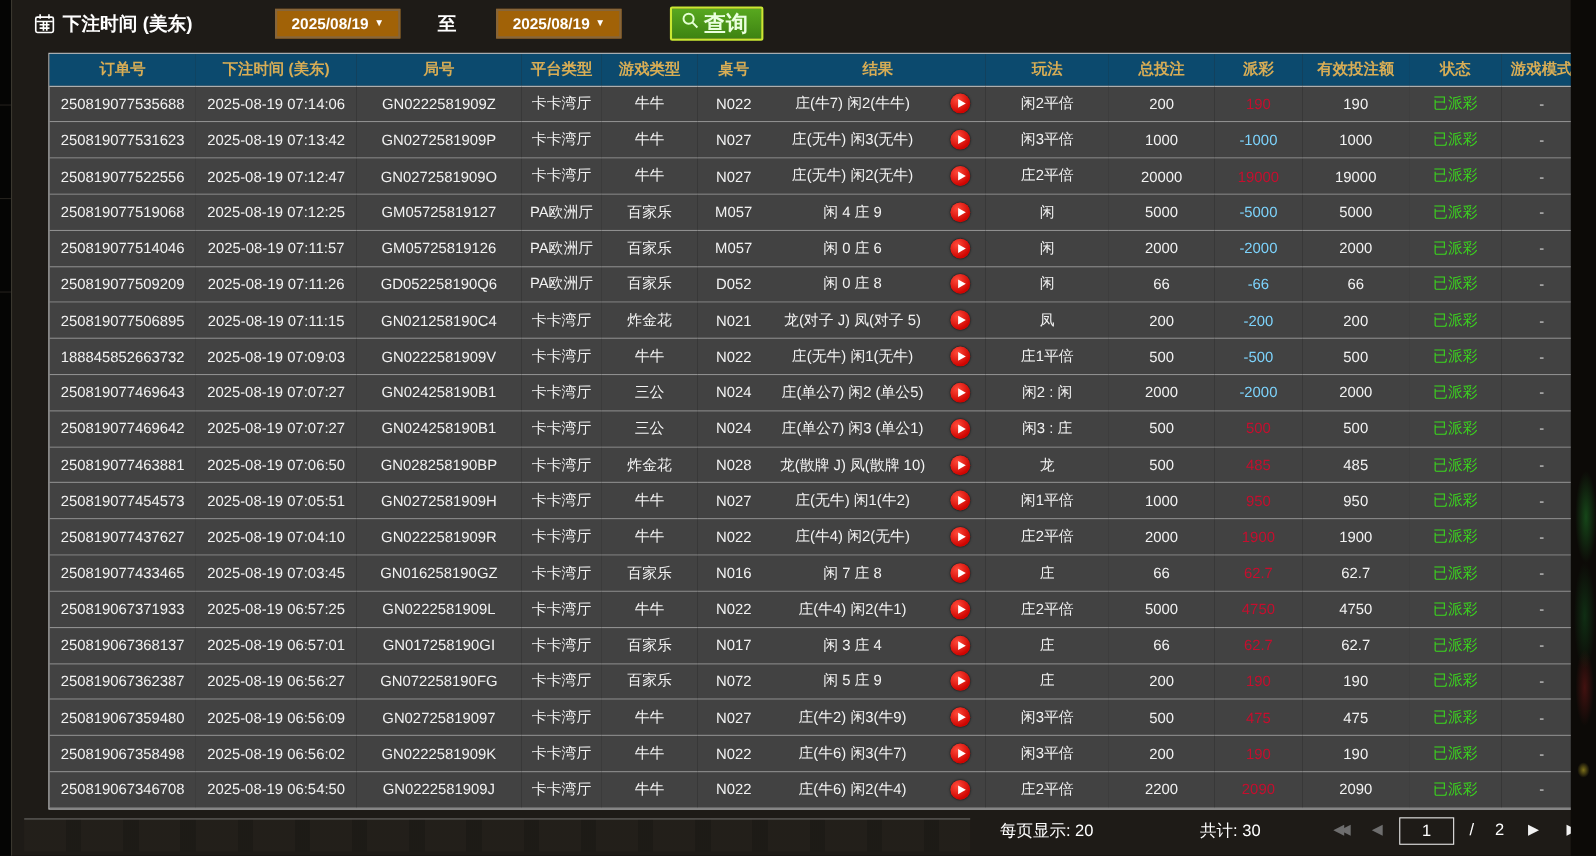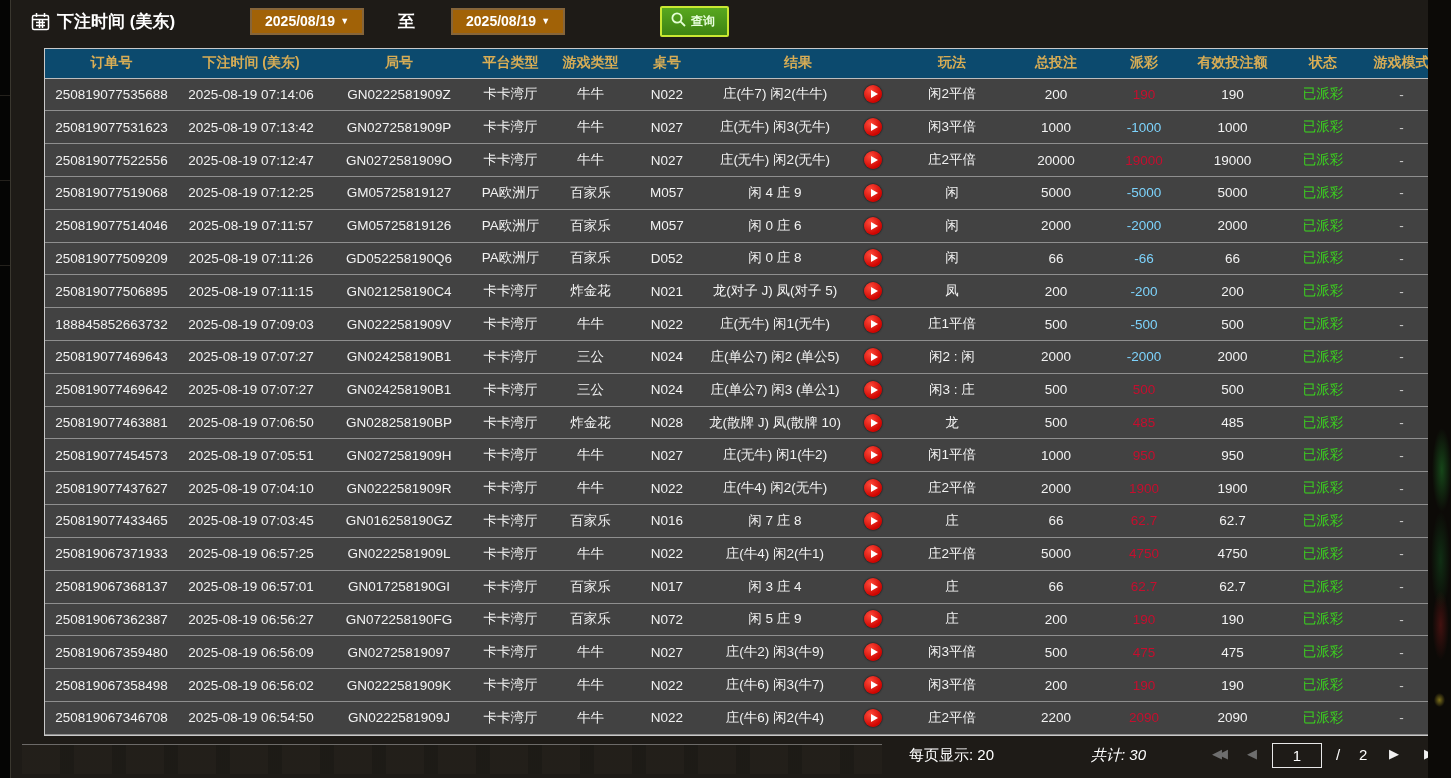--- a/index.html
+++ b/index.html
@@ -29,23 +29,23 @@
     display:flex; align-items:center; }
   .fb-label { display:flex; align-items:center; gap:7px; color:#fff;
     font-size:17px; font-weight:bold; }
   .cal-icon svg { display:block; }
   .date-box { width:114px; height:27px; margin-left:75px; background:#a16207;
     border:2px solid #86653a; color:#fff; font-weight:bold; font-size:14px;
     display:flex; align-items:center; justify-content:center; gap:5px; cursor:pointer; }
   .date-box .caret { font-size:9px; color:#fff; }
   .to-label { color:#fff; font-size:17px; font-weight:bold; margin-left:34px; }
   .date-box.second { margin-left:36px; }
-  .query-btn { margin-left:95px; height:31px; padding:0 12px 0 8px;
+  .query-btn { margin-left:44px; height:31px; padding:0 12px 0 8px;
     background:linear-gradient(#58a81f,#3e8312); border:2px solid #c9e832;
-    color:#eaffdf; font-size:12px; font-weight:bold; display:flex; align-items:center;
+    color:#eaffdf; font-size:20px; font-weight:bold; display:flex; align-items:center;
     gap:4px; cursor:pointer; border-radius:2px; }
 
   
   .table-wrap { position:absolute; left:33px; top:48px; width:1393px; height:688px;
     border:1px solid #c9c9c9; background:#2c2c2c; }
   table { width:100%; height:100%; border-collapse:collapse; table-layout:fixed; }
   th { background:#0c4a6e; color:#d8ad55; font-size:14px; font-weight:bold;
     height:29px; border-bottom:1px solid #bdbdbd; }
   td { background:#424242; color:#f2f2f2; font-size:13.5px; text-align:center;
     border-bottom:1px solid #8f8f8f; overflow:hidden; white-space:nowrap; }
@@ -63,21 +63,21 @@
     box-shadow:0 0 2px #000; }
   .play-icon::after { content:""; display:block; margin-left:2px;
     border-left:7px solid #fff; border-top:4.5px solid transparent;
     border-bottom:4.5px solid transparent; }
 
   
   .pagination { position:absolute; left:33px; top:740px; width:1393px; height:34px;
     color:#fff; font-size:15px; }
   .pagination span { position:absolute; top:6px; }
   .pg-perpage { left:865px; }
-  .pg-total { left:1047px;font-style:italic; }
+  .pg-total { left:1047px; }
   .pg-btn { cursor:pointer; font-size:13px; letter-spacing:-4px; }
   .pg-dim { color:#6e6e6e; }
   .pg-first { left:1168px; }
   .pg-prev { left:1203px; }
   .pg-input { left:1228px; top:3px !important; width:50px; height:25px;
     border:1px solid #e8e8e8; background:transparent; color:#fff; text-align:center;
     font-size:15px; line-height:23px; }
   .pg-slash { left:1292px; }
   .pg-pages { left:1315px; }
   .pg-next { left:1345px; color:#f2f2f2; }

